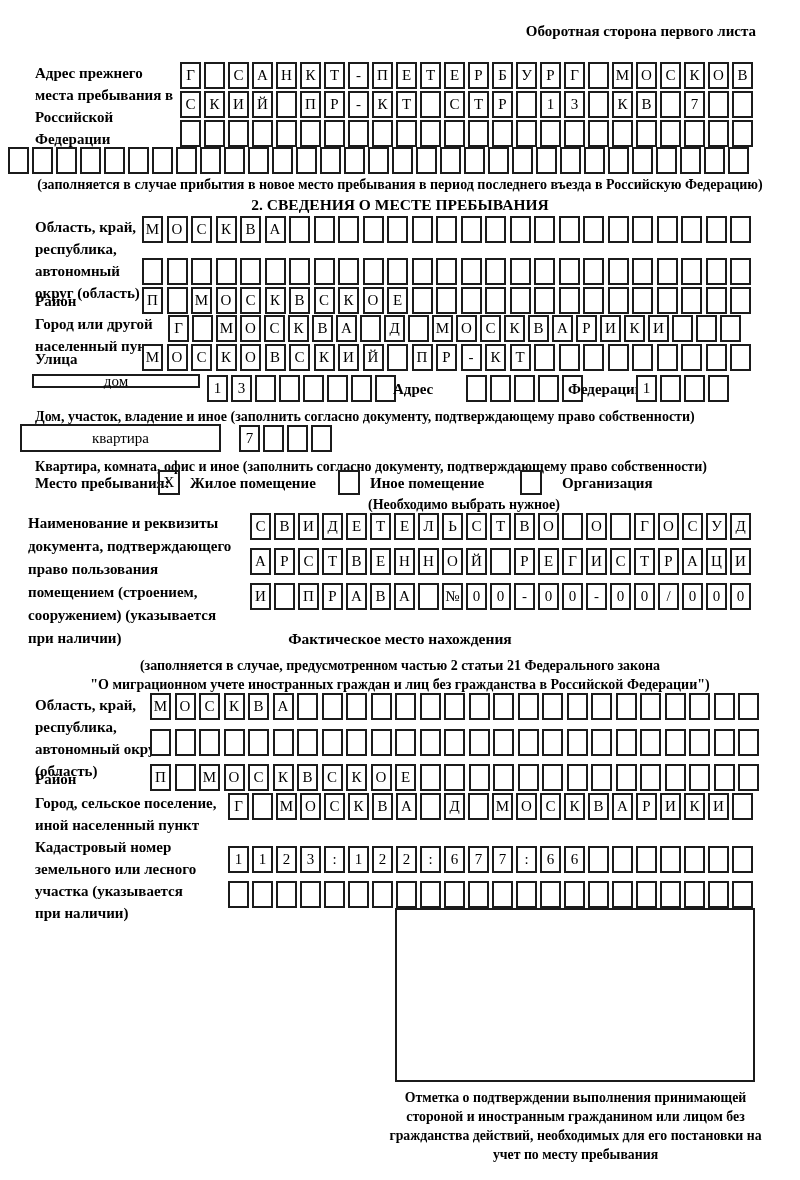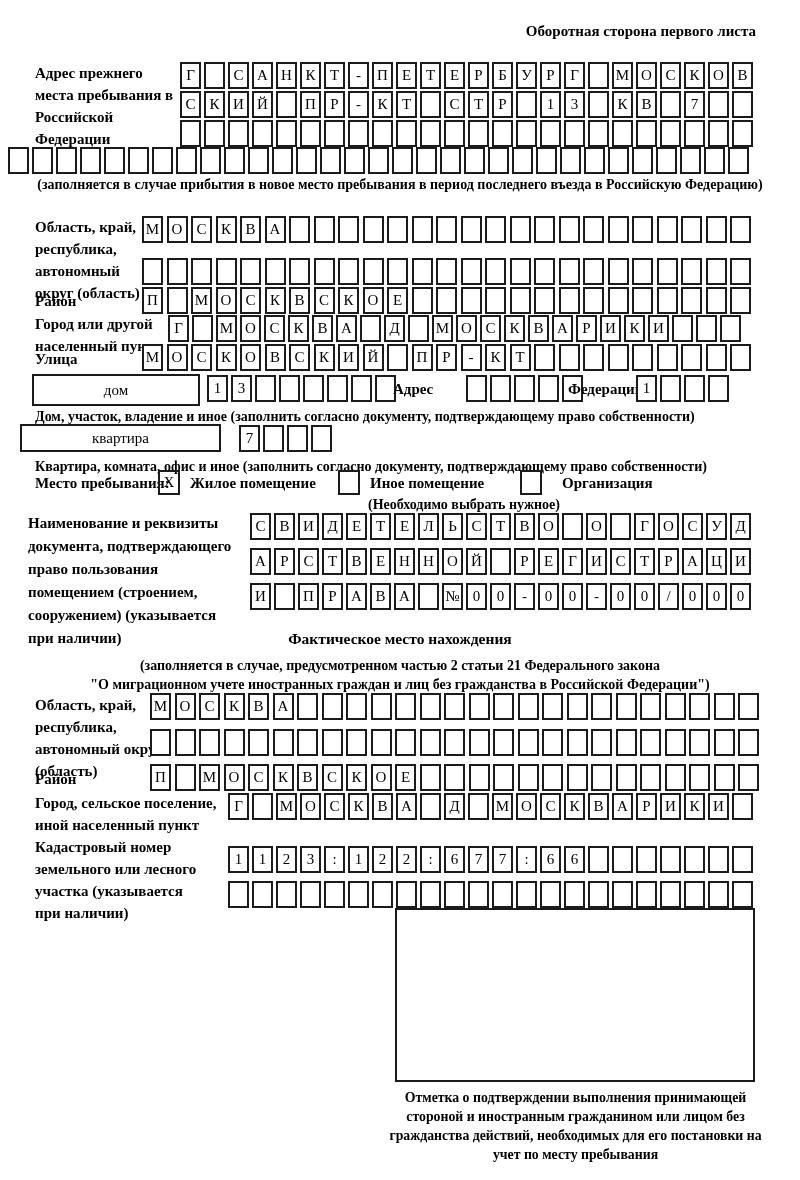--- a/index.html
+++ b/index.html
@@ -134,20 +134,21 @@
       <span class="cell"></span>
       <span class="cell"></span>
       <span class="cell"></span>
       <span class="cell"></span>
       <span class="cell"></span>
       <span class="cell"></span>
       <span class="cell"></span>
     </div>
   <div class="abs note center" style="top:176px">(заполняется в случае прибытия в новое место пребывания в период последнего въезда в Российскую Федерацию)</div>
 
+  <div class="abs bold center" style="top:196px;font-size:15.5px">2. СВЕДЕНИЯ О МЕСТЕ ПРЕБЫВАНИЯ</div>
 
   <div class="abs label" style="left:35px;top:216px;width:115px">Область, край, республика, автономный округ (область)</div>
   <div class="cells p245" style="left:142px;top:216px">
       <span class="cell">М</span>
       <span class="cell">О</span>
       <span class="cell">С</span>
       <span class="cell">К</span>
       <span class="cell">В</span>
       <span class="cell">А</span>
       <span class="cell"></span>
@@ -277,21 +278,21 @@
       <span class="cell"></span>
       <span class="cell"></span>
       <span class="cell"></span>
       <span class="cell"></span>
       <span class="cell"></span>
       <span class="cell"></span>
       <span class="cell"></span>
       <span class="cell"></span>
     </div>
 
-  <div class="rect" style="left:32px;top:374px;width:168px;height:32px">дом</div>
+  <div class="rect" style="left:32px;top:374px;width:168px;height:14px">дом</div>
   <div class="cells" style="left:207px;top:375px">
       <span class="cell">1</span>
       <span class="cell">3</span>
       <span class="cell"></span>
       <span class="cell"></span>
       <span class="cell"></span>
       <span class="cell"></span>
       <span class="cell"></span>
       <span class="cell"></span>
     </div>

